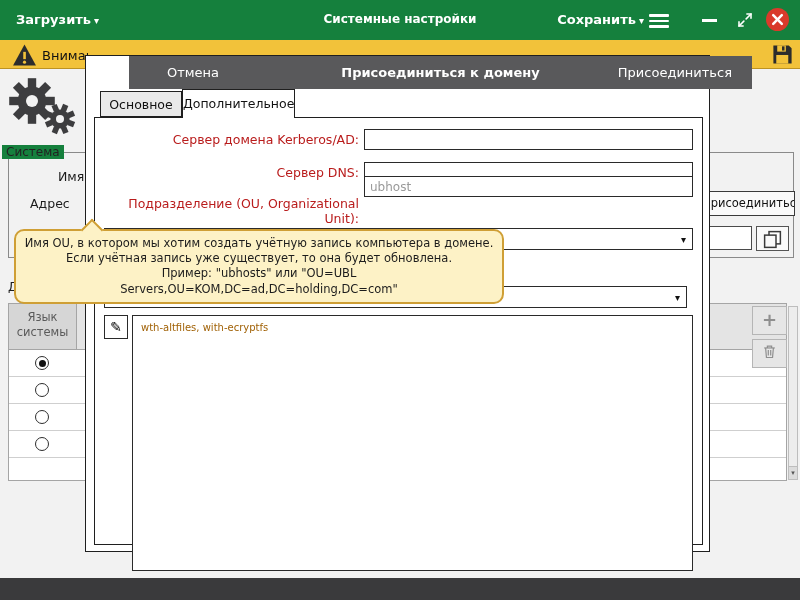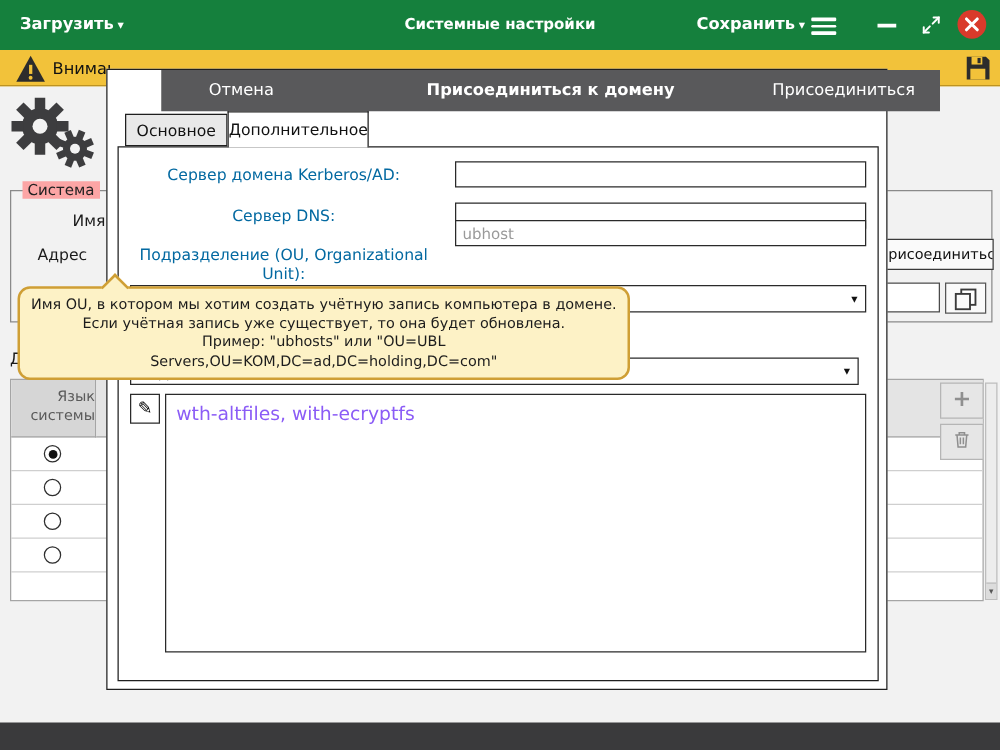--- a/index.html
+++ b/index.html
@@ -24,54 +24,54 @@
   .warn-tri { position:absolute; left:12px; top:3px; width:25px; height:23px; }
   .warn-text { position:absolute; left:42px; top:8px; font-size:13px; color:#121212; width:46px; overflow:hidden; white-space:nowrap; }
   .disk-btn { position:absolute; right:6px; top:3px; width:23px; height:23px; cursor:pointer; }
 
   
   .bg-layer { position:absolute; left:0; top:69px; width:800px; height:509px; z-index:1; }
   .gears { position:absolute; left:6px; top:8px; width:78px; height:62px; }
   .gear-big { position:absolute; left:2px; top:0; width:48px; height:48px; }
   .gear-small { position:absolute; left:38px; top:26px; width:32px; height:32px; }
   .sys-group { position:absolute; left:8px; top:83px; width:786px; height:106px; border:1px solid #8a8a8a; }
-  .sys-legend { position:absolute; left:18px; top:76px; background:#fca5a5; padding:0 4px; font-size:12px; color:#222; }
+  .sys-legend { position:absolute; left:2px; top:76px; background:#15803d; padding:0 4px; font-size:12px; color:#222; }
   .bg-label { position:absolute; font-size:12.5px; color:#1b1b1b; }
   .bg-input { position:absolute; height:22px; background:#fff; border:1px solid #4a4a4a; }
   .bg-join-btn { position:absolute; left:697px; top:122px; width:98px; height:25px; background:#fafafa; border:1px solid #3a3a3a; font-size:11.5px; color:#111; text-align:left; padding-left:4px; line-height:23px; white-space:nowrap; overflow:hidden; cursor:pointer; }
   .bg-copy-btn { position:absolute; left:756px; top:157px; width:33px; height:25px; background:#fafafa; border:1px solid #555; cursor:pointer; padding:2px 5px; }
   .avail-label { position:absolute; left:8px; top:210px; font-size:12.5px; color:#1b1b1b; }
   .lang-table { position:absolute; left:8px; top:234px; width:779px; height:178px; background:#fff; border:1px solid #a5a5a5; }
-  .lang-header { position:absolute; left:0; top:0; width:68px; height:46px; background:#d6d6d6; border-right:1px solid #a5a5a5; border-bottom:1px solid #a5a5a5; font-size:11.5px; color:#5a5a5a; text-align:right; padding-top:6px; line-height:1.3; }
+  .lang-header { position:absolute; left:0; top:0; width:68px; height:46px; background:#d6d6d6; border-right:1px solid #a5a5a5; border-bottom:1px solid #a5a5a5; font-size:11.5px; color:#5a5a5a; text-align:center; padding-top:6px; line-height:1.3; }
   .lang-header-rest { position:absolute; left:68px; top:0; right:0; height:46px; background:#e4e4e4; border-bottom:1px solid #a5a5a5; }
   .lang-row { position:absolute; left:0; width:100%; height:27px; border-bottom:1px solid #cfcfcf; cursor:pointer; }
   .radio { position:absolute; left:26px; top:6px; width:14px; height:14px; border:1.5px solid #2e2e2e; border-radius:50%; background:#fff; }
   .radio.sel::after { content:""; position:absolute; inset:2.5px; background:#111; border-radius:50%; }
   .plus-btn { position:absolute; left:752px; top:237px; width:35px; height:29px; background:#e6e6e6; border:1px solid #b5b5b5; color:#8f8f8f; font-size:18px; font-weight:bold; text-align:center; line-height:26px; cursor:pointer; }
   .trash-btn { position:absolute; left:752px; top:270px; width:35px; height:29px; background:#e6e6e6; border:1px solid #b5b5b5; cursor:pointer; padding:3px 8px; }
   .vscroll { position:absolute; left:788px; top:237px; width:10px; height:174px; background:#ededed; border:1px solid #bdbdbd; cursor:pointer; }
   .vscroll-down { position:absolute; left:0; bottom:0; width:100%; height:13px; background:#dcdcdc; border-top:1px solid #bdbdbd; font-size:7px; color:#555; text-align:center; line-height:13px; }
 
   
   .dialog { position:absolute; left:85px; top:55px; width:625px; height:497px; background:#fff; border:1px solid #1f1f1f; z-index:10; }
   .dlg-header { position:absolute; left:0; top:0; width:100%; height:33px; background:#59595b; color:#fff;margin-left:43px; }
   .dlg-cancel { position:absolute; left:38px; top:9px; font-size:13px; cursor:pointer; }
   .dlg-title { position:absolute; left:0; right:0; top:9px; text-align:center; font-size:13px; font-weight:bold; pointer-events:none; }
   .dlg-join { position:absolute; right:20px; top:9px; font-size:13px; cursor:pointer; }
   .tab { position:absolute; font-size:12.5px; color:#111; text-align:center; border:1px solid #1f1f1f; cursor:pointer; }
   .tab-basic { left:14px; top:35px; width:82px; height:26px; line-height:26px; background:#e9e9e9; z-index:1; }
   .tab-add { left:96px; top:33px; width:113px; height:29px; line-height:27px; background:#fff; border-bottom:none; z-index:3; }
   .dlg-panel { position:absolute; left:8px; top:61px; width:609px; height:428px; background:#fff; border:1px solid #1f1f1f; z-index:2; }
-  .fld-label { position:absolute; left:0; width:264px; text-align:center; font-size:12.5px; color:#0369a1; }
+  .fld-label { position:absolute; left:0; width:264px; text-align:right; font-size:12.5px; color:#b91c1c; }
   .fld-input { position:absolute; left:269px; width:329px; height:21px; background:#fff; border:1px solid #2a2a2a; font-family:"DejaVu Sans",sans-serif; font-size:12px; padding:0 5px; color:#111; }
   .fld-input::placeholder { color:#9a9a9a; }
   .combo { position:absolute; height:22px; background:#fff; border:1px solid #2a2a2a; font-size:12.5px; color:#111; line-height:21px; padding-left:6px; cursor:pointer; }
   .combo .caret-r { position:absolute; right:6px; top:0; font-size:10px; color:#111; }
   .edit-btn { position:absolute; left:9px; top:197px; width:24px; height:24px; background:#fff; border:1px solid #2a2a2a; font-size:14px; text-align:center; line-height:22px; cursor:pointer; }
-  .features-box { position:absolute; left:37px; top:197px; width:561px; height:207px; background:#fff; border:1px solid #2a2a2a; font-size:15px; color:#8b5cf6; padding:6px 8px; cursor:text; }
+  .features-box { position:absolute; left:37px; top:197px; width:561px; height:256px; background:#fff; border:1px solid #2a2a2a; font-size:10px; color:#a16207; padding:6px 8px; cursor:text; }
 
   
   .tooltip { position:absolute; left:14px; top:229px; width:490px; background:#fdf2c6; border:2px solid #cf9f35; border-radius:10px; padding:5px 8px; z-index:30; text-align:center; }
   .tooltip::before { content:""; position:absolute; left:68px; top:-9px; width:14px; height:14px; background:#fdf2c6; border-left:2px solid #cf9f35; border-top:2px solid #cf9f35; transform:rotate(45deg); }
   .tooltip div { font-size:11.5px; line-height:1.32; color:#1c1c1c; }
 
   
   .footer { position:absolute; left:0; top:578px; width:800px; height:22px; background:#3a3a3c; z-index:5; }
 </style>
 </head>

